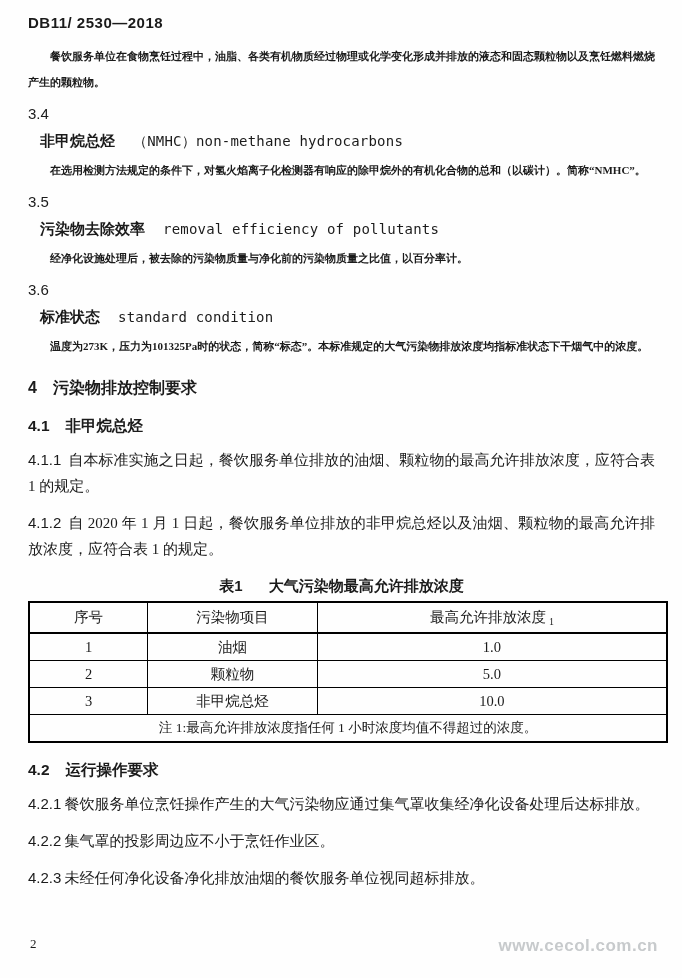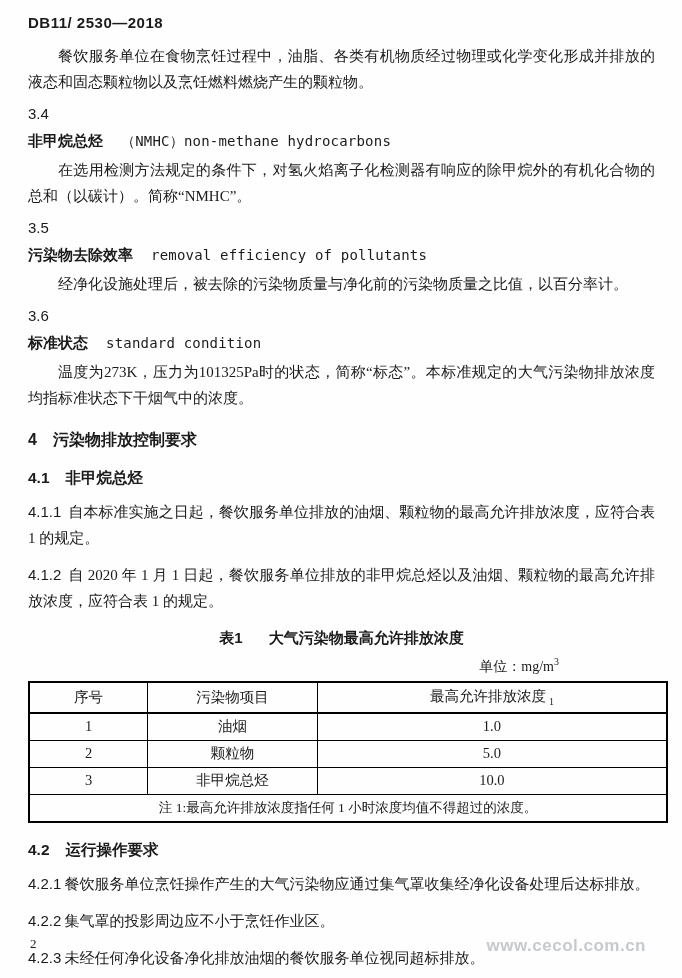--- a/index.html
+++ b/index.html
@@ -13,30 +13,31 @@
     font-family:"Liberation Serif","DejaVu Serif",serif;
     color:#1b1b1b;
     overflow:hidden;
   }
   .doc-number{
     font-family:"Liberation Sans","DejaVu Sans",sans-serif;
     font-weight:700;font-size:15px;letter-spacing:.5px;
   }
   p.body{
     margin:12px 0 0 0;
-    font-size:15px;line-height:26px;
+    font-size:11px;line-height:26px;
     text-indent:2em;
     text-align:justify;
+    font-weight:bold;
   }
   .clause-num{
     margin-top:10px;
     font-family:"Liberation Sans","DejaVu Sans",sans-serif;
     font-size:15px;font-weight:400;
   }
-  .term-line{margin-top:8px;font-size:15px;line-height:21px;}
+  .term-line{margin-top:8px;font-size:15px;line-height:21px;margin-left:12px;}
   .term-zh{
     font-family:"Liberation Sans","DejaVu Sans",sans-serif;
     font-weight:700;margin-right:18px;
   }
   .term-en{
     font-family:"DejaVu Sans Mono","Liberation Mono",monospace;
     font-size:14px;letter-spacing:.2px;
   }
   p.def{margin-top:5px;}
   .h1{
@@ -96,21 +97,21 @@
     padding:4px 6px;
     height:auto;
   }
   sub.fnote{font-size:10px;margin-left:3px;}
   sup.u3{font-size:10px;}
   .footer-pageno{
     position:absolute;left:30px;bottom:26px;
     font-size:13px;
   }
   .footer-watermark{
-    position:absolute;right:36px;bottom:22px;
+    position:absolute;right:24px;bottom:22px;
     font-family:"Liberation Sans","DejaVu Sans",sans-serif;
     font-weight:700;font-size:17px;letter-spacing:.5px;
     color:#c7cacc;
   }
 </style>
 </head>
 <body>
 
 <div class="page">
 
@@ -146,23 +147,20 @@
 
   <p class="clause">
     <span class="c-num">4.1.1</span><span>自本标准实施之日起，餐饮服务单位排放的油烟、颗粒物的最高允许排放浓度，应符合表 1 的规定。</span>
   </p>
   <p class="clause">
     <span class="c-num">4.1.2</span><span>自 2020 年 1 月 1 日起，餐饮服务单位排放的非甲烷总烃以及油烟、颗粒物的最高允许排放浓度，应符合表 1 的规定。</span>
   </p>
 
   <div class="tbl-title">
     <span class="lbl">表1</span><span>大气污染物最高允许排放浓度</span>
-  </div>
-  <div class="unit-line">
-    <span>单位：mg/m</span><sup class="u3">3</sup>
   </div>
 
   <table class="t1">
     <thead>
       <tr>
         <th class="col-no">序号</th>
         <th class="col-item">污染物项目</th>
         <th class="col-val">
           <span>最高允许排放浓度</span><sub class="fnote">1</sub>
         </th>

